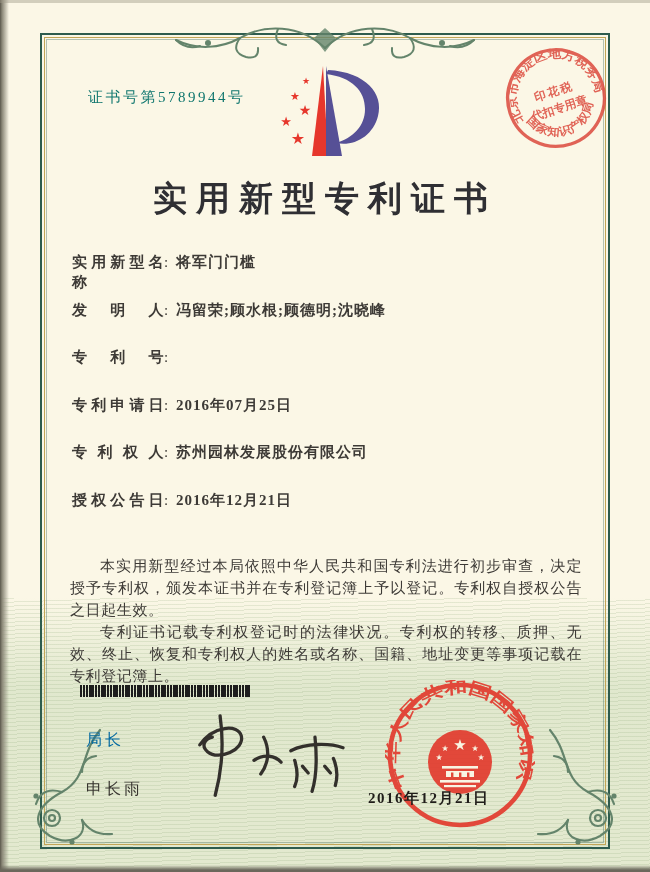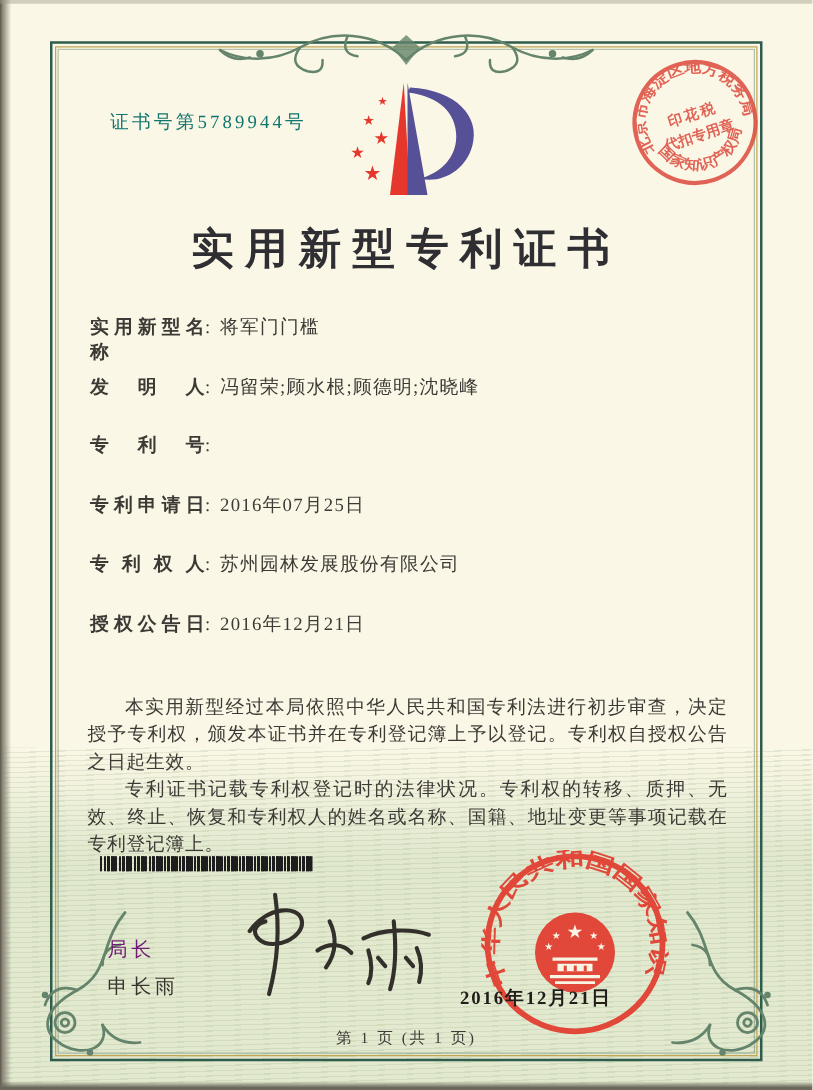--- a/index.html
+++ b/index.html
@@ -31,33 +31,33 @@
   
   .cert-no{position:absolute;left:88px;top:88px;font-size:15px;letter-spacing:2.5px;color:#0f766e;}
   
   .title{position:absolute;left:0;top:176px;width:650px;text-align:center;
     font-size:34px;font-weight:600;letter-spacing:9px;color:#2f2f33;}
   
   .fields{position:absolute;left:72px;top:252px;width:500px;font-size:15px;color:#3d3a36;}
   .field{height:47.5px;display:flex;align-items:flex-start;line-height:20px;}
   .flabel{display:inline-block;width:92px;text-align:justify;text-align-last:justify;letter-spacing:.5px;font-weight:bold;}
   .fcolon{display:inline-block;width:12px;}
-  .fvalue{letter-spacing:1px;}
+  .fvalue{letter-spacing:1px;font-weight:bold;}
   
   .body-text{position:absolute;left:70px;top:527px;width:512px;
     font-size:15px;line-height:22px;color:#3d3a36;text-align:justify;letter-spacing:.6px;margin-top:28px;}
   .body-text p{margin:0;text-indent:2em;}
   
   .barcode{position:absolute;left:80px;top:685px;width:170px;height:12px;
     background:
       repeating-linear-gradient(90deg,#1d1d1d 0 2px,rgba(0,0,0,0) 2px 3px),
       repeating-linear-gradient(90deg,#1d1d1d 0 1px,rgba(0,0,0,0) 1px 6px),
       repeating-linear-gradient(90deg,rgba(0,0,0,0) 0 9px,#1d1d1d 9px 12px);}
   
-  .official-title{position:absolute;left:86px;top:750px;font-size:16px;letter-spacing:3px;color:#701a75;}
+  .official-title{position:absolute;left:86px;top:730px;font-size:16px;letter-spacing:3px;color:#0369a1;}
   .official-name{position:absolute;left:86px;top:779px;font-size:16px;letter-spacing:3px;color:#37342f;}
   .signature{position:absolute;left:186px;top:710px;}
   
   .seal{position:absolute;left:385px;top:680px;opacity:.92;}
   .seal-date{position:absolute;left:368px;top:789px;font-size:15px;font-weight:bold;
     letter-spacing:1.5px;color:#201d1a;}
   
   .tax-stamp{position:absolute;left:498px;top:40px;transform:rotate(-18deg);opacity:.85;}
   
   .footer{position:absolute;left:0;top:822px;width:650px;text-align:center;
@@ -227,15 +227,14 @@
       <rect x="61" y="91" width="28" height="6" fill="#fbf7e6"></rect>
       <rect x="66" y="92.5" width="2.4" height="4.5" fill="#e23b2e"></rect>
       <rect x="74" y="92.5" width="2.4" height="4.5" fill="#e23b2e"></rect>
       <rect x="82" y="92.5" width="2.4" height="4.5" fill="#e23b2e"></rect>
       <rect x="55" y="100" width="40" height="2.6" fill="#fbf7e6"></rect>
       <rect x="59" y="105" width="32" height="2.2" fill="#fbf7e6"></rect>
     </g>
   </svg>
   <div class="seal-date">2016年12月21日</div>
 
-  <div class="footer">第 1 页 (共 1 页)</div>
 
 </div>
 
 </body></html>

